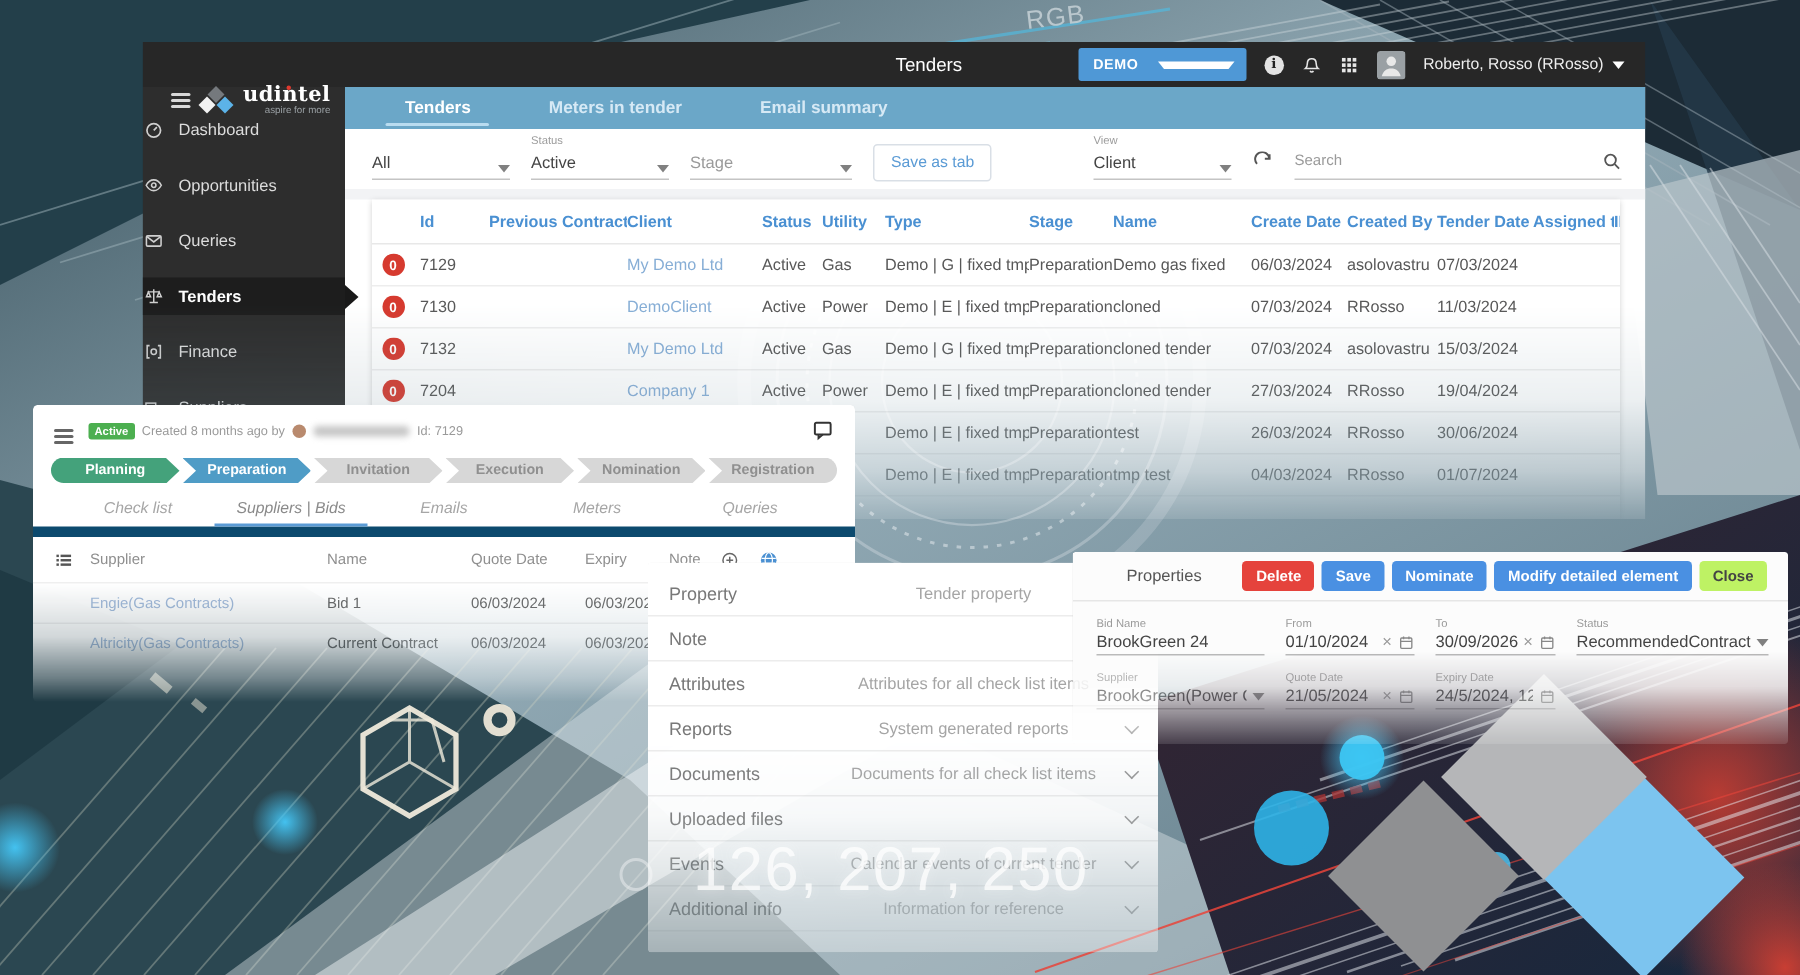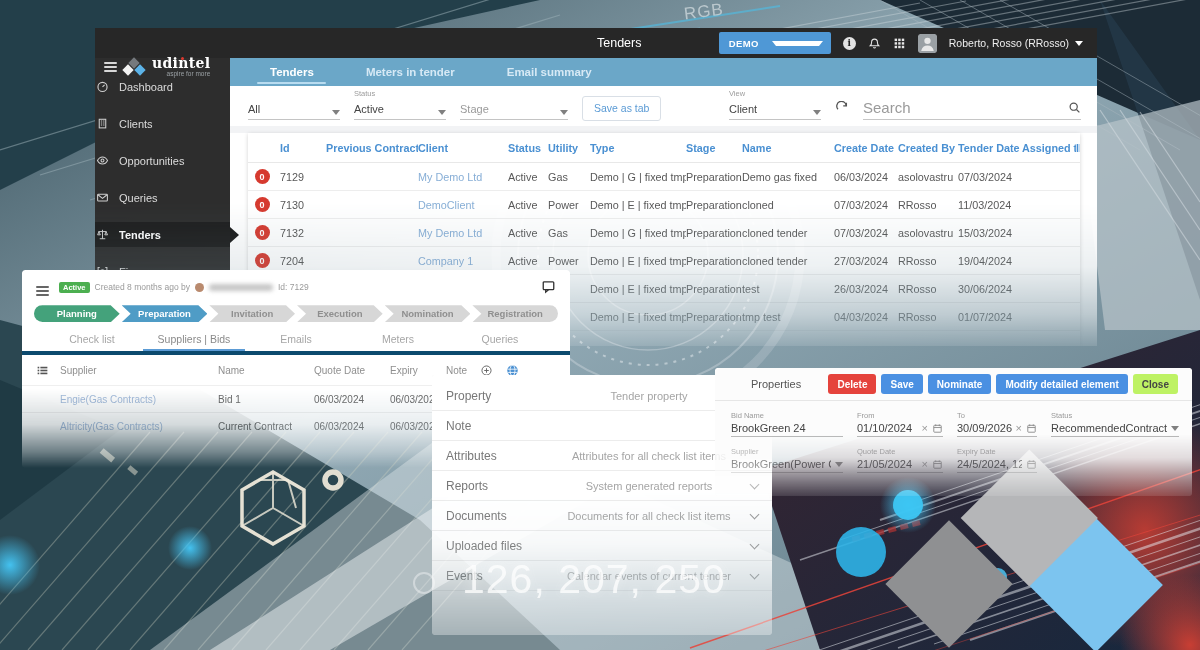--- a/index.html
+++ b/index.html
@@ -16,21 +16,21 @@
   .hamb { display:inline-block; width:13px; }
   .hamb i { display:block;height:1.6px;background:#d8d8d8;margin:2.4px 0;border-radius:1px; }
   .hamb.dark i { background:#666; }
 
   
   #appwin { position:absolute; left:95px; top:28px; width:1002px; height:318px; z-index:10;
     box-shadow:0 3px 14px rgba(0,0,0,.35);
     -webkit-mask-image:linear-gradient(to bottom,#000 55%,rgba(0,0,0,.85) 75%,rgba(0,0,0,.5) 90%,rgba(0,0,0,.12) 100%);
     mask-image:linear-gradient(to bottom,#000 55%,rgba(0,0,0,.85) 75%,rgba(0,0,0,.5) 90%,rgba(0,0,0,.12) 100%); }
   .topbar { height:30px; background:#272727; display:flex; align-items:center; position:relative; }
-  .tb-left { width:145px; display:flex; align-items:center; gap:7px; padding-left:9px;margin-top:48px; }
+  .tb-left { width:145px; display:flex; align-items:center; gap:7px; padding-left:19px;margin-top:48px; }
   .logo-diamonds { position:relative; width:21px; height:17px; }
   .logo-diamonds b { position:absolute; width:8px; height:8px; transform:rotate(45deg); }
   .ld-top { left:6px; top:0; background:#75797d; }
   .ld-left { left:0; top:7px; background:#f2f2f2; }
   .ld-right { left:12px; top:7px; background:#5cb3e8; }
   .logo-txt { line-height:1; position:relative; }
   .logo-name { font-family:"DejaVu Serif", serif; font-weight:bold; font-size:14px; color:#fff; letter-spacing:.3px; }
   .logo-idot { position:absolute; left:29px; top:1px; width:3px; height:3px; border-radius:50%; background:#e03a2f; }
   .logo-tag { font-size:6.5px; color:#9aa0a4; text-align:right; margin-top:1px; }
   .tb-title { position:absolute; left:502px; font-size:12.5px; color:#fff; }
@@ -58,21 +58,21 @@
   .app-tab.active::after { content:""; position:absolute; left:14%; right:14%; bottom:2px; height:2.5px; background:#b9dcf0; border-radius:2px; }
 
   .filter-bar { height:40px; display:flex; align-items:center; gap:14px; padding:4px 16px 0 18px; }
   .f-select { position:relative; border-bottom:1px solid #c4c4c4; height:24px; display:flex; align-items:flex-end; justify-content:space-between; padding-bottom:4px; font-size:11px; color:#444; cursor:pointer; }
   .f-label { position:absolute; top:-7px; left:0; font-size:7.5px; color:#9c9c9c; }
   .placeholder { color:#9a9a9a; }
   .save-tab-btn { height:25px; padding:0 11px; border:1px solid #d9dfe6; border-radius:3px; background:#fff; color:#5b9bd5; font-size:10.5px; font-family:inherit; cursor:pointer; }
   .spacer { flex:1; }
   .ic-refresh svg { width:14px; height:14px; color:#555; display:block; }
   .search-wrap { width:218px; border-bottom:1px solid #c6c6c6; display:flex; align-items:center; height:24px; gap:6px; }
-  .search-wrap input { flex:1; border:none; outline:none; font-size:15px; font-family:inherit; color:#444; background:transparent; }
+  .search-wrap input { flex:1; border:none; outline:none; font-size:10px; font-family:inherit; color:#444; background:transparent; }
   .search-wrap input::placeholder { color:#9a9a9a; }
   .ic-search svg { width:13px; height:13px; color:#555; display:block; }
   .filter-sep { height:7px; background:#f2f3f5; }
 
   .table-card { margin:0 17px 0 18px; background:#fff; box-shadow:0 1px 4px rgba(0,0,0,.18); flex:1; }
   .t-grid { display:grid; grid-template-columns:32px 46px 92px 90px 40px 42px 96px 56px 92px 64px 60px 64px 54px 1fr; align-items:center; }
   .thead { height:30px; border-bottom:1px solid #e8e8e8; font-weight:bold; color:#4a90d2; font-size:10.8px; }
   .trow { height:28px; border-bottom:1px solid #ededed; font-size:10.8px; color:#585858; cursor:pointer; }
   .cell { padding-right:4px; white-space:nowrap; overflow:hidden; }
   .c-badge { display:flex; justify-content:center; }
@@ -97,21 +97,21 @@
   .tw-comment { margin-left:auto; }
   .tw-comment svg { width:15px; height:15px; color:#333; display:block; }
   .stage-bar { display:flex; gap:2px; margin:7px 12px 0 12px; }
   .stage { flex:1; height:17px; line-height:17px; text-align:center; font-size:9.5px; font-weight:bold;
     background:#d7d7d7; color:#8f8f8f; cursor:pointer;
     clip-path:polygon(0 0, calc(100% - 9px) 0, 100% 50%, calc(100% - 9px) 100%, 0 100%, 9px 50%); }
   .stage.first { clip-path:polygon(0 0, calc(100% - 9px) 0,100% 50%,calc(100% - 9px) 100%,0 100%); border-radius:9px 0 0 9px; }
   .stage.last { clip-path:polygon(0 0,100% 0,100% 100%,0 100%,9px 50%); border-radius:0 9px 9px 0; }
   .stage.done { background:#44a27b; color:#fff; }
   .stage.active { background:#4f9cc6; color:#fff; }
-  .tw-tabs { display:flex; margin-top:6px; padding:0 19px; border-bottom:4px solid #0c4a6e; }
+  .tw-tabs { display:flex; margin-top:6px; padding:0 19px; border-bottom:7px solid #0c4a6e;font-style:italic; }
   .tw-tab { flex:1; text-align:center; font-size:10.5px; color:#a6a6a6; height:23px; line-height:22px; cursor:pointer; }
   .tw-tab.active { color:#8a8a8a; border-bottom:2px solid #5b9bd5; }
   .b-grid { display:grid; grid-template-columns:24px 158px 96px 76px 56px 34px 26px 26px 1fr; align-items:center; padding:0 14px; }
   .bids-head { height:30px; font-size:10px; color:#8f8f8f; }
   .bids-head svg { width:13px; height:13px; display:block; }
   .ic-list { color:#555; }
   .ic-plus { color:#666; }
   .bids-row { height:27px; border-top:1px solid #efefef; font-size:10px; color:#666; cursor:pointer; }
   .b-sup { color:#a3bbdb; }
 
@@ -358,29 +358,20 @@
               <svg viewBox="0 0 16 16" fill="none" stroke="currentColor" stroke-width="1.4">
                 <circle cx="8" cy="8.5" r="5.6"></circle>
                 <path d="M8 8.5l2.6-2.6"></path>
               </svg>
             </span>
             <span class="side-label">Dashboard</span>
           </div>
           <div class="side-item ">
             <span class="side-icon">
               <svg viewBox="0 0 16 16" fill="none" stroke="currentColor" stroke-width="1.3">
-                <rect x="4" y="2.8" width="8" height="10.6"></rect>
-                <path d="M6 5h1.6M8.8 5h1.6M6 7.4h1.6M8.8 7.4h1.6M6 9.8h1.6M8.8 9.8h1.6"></path>
-              </svg>
-            </span>
-            <span class="side-label">Clients</span>
-          </div>
-          <div class="side-item ">
-            <span class="side-icon">
-              <svg viewBox="0 0 16 16" fill="none" stroke="currentColor" stroke-width="1.3">
                 <path d="M1.8 8C3.4 5 5.5 3.6 8 3.6S12.6 5 14.2 8C12.6 11 10.5 12.4 8 12.4S3.4 11 1.8 8z"></path>
                 <circle cx="8" cy="8" r="1.8"></circle>
               </svg>
             </span>
             <span class="side-label">Opportunities</span>
           </div>
           <div class="side-item ">
             <span class="side-icon">
               <svg viewBox="0 0 16 16" fill="none" stroke="currentColor" stroke-width="1.3">
                 <rect x="2" y="4" width="12" height="8.4" rx="1"></rect>
@@ -765,20 +756,27 @@
           <span class="chev"></span>
         </div>
       </div>
       <div class="cl-row">
         <div class="cl-label">Events</div>
         <div class="cl-desc">Calendar events of current tender</div>
         <div class="cl-chev">
           <span class="chev"></span>
         </div>
       </div>
+      <div class="cl-row">
+        <div class="cl-label">Additional info</div>
+        <div class="cl-desc">Information for reference</div>
+        <div class="cl-chev">
+          <span class="chev"></span>
+        </div>
+      </div>
     </div>
 
 <div id="propdlg">
   <div class="ptab">
     <span class="ptab-x">✕</span>
     <span class="ptab-label">BrookGreen 24</span>
   </div>
   <div class="pd-head">
     <span class="pd-title">Properties</span>
     <span class="pd-btns">

